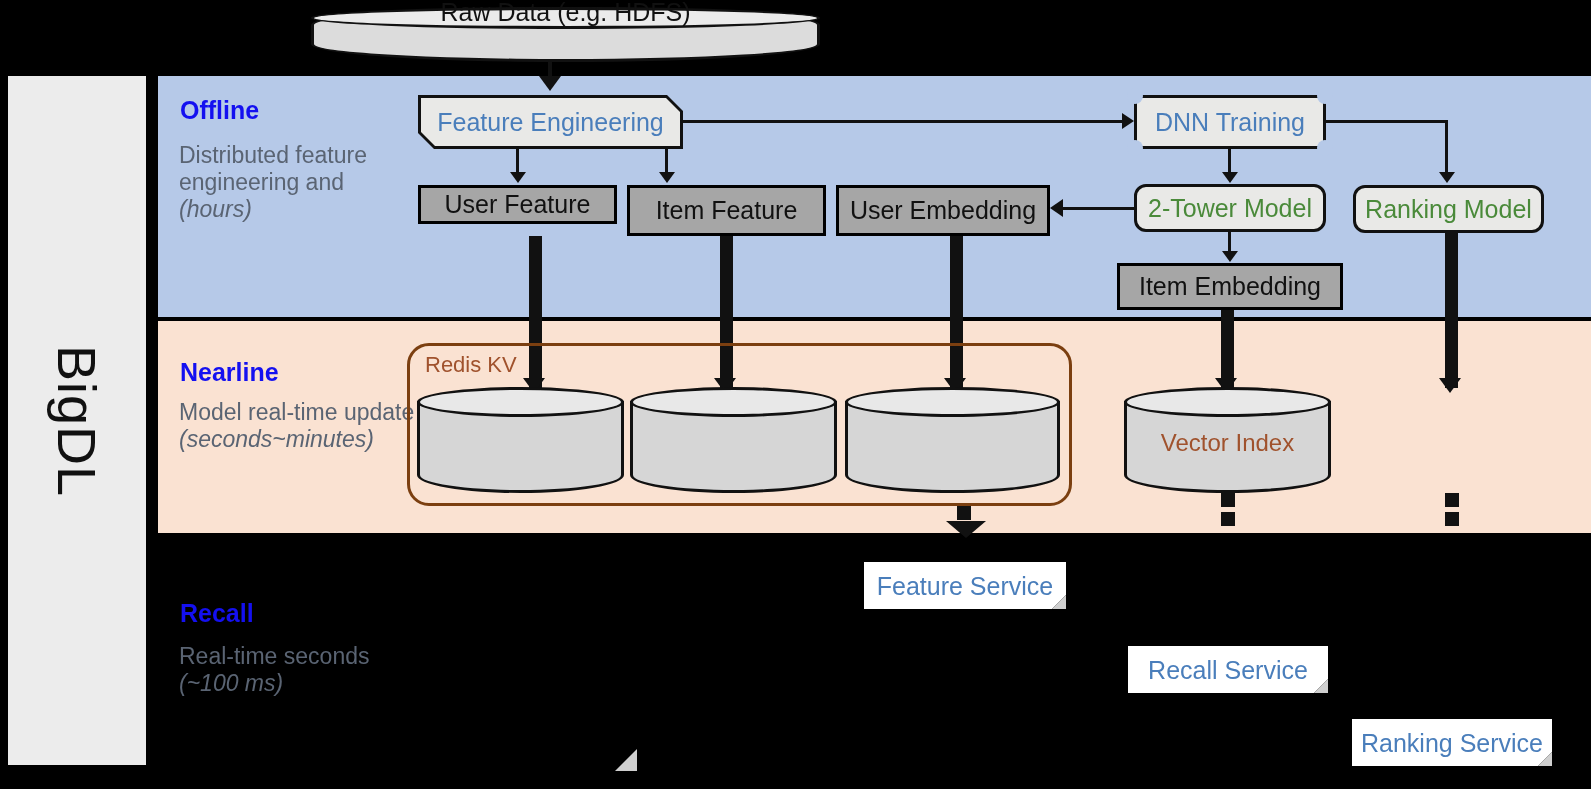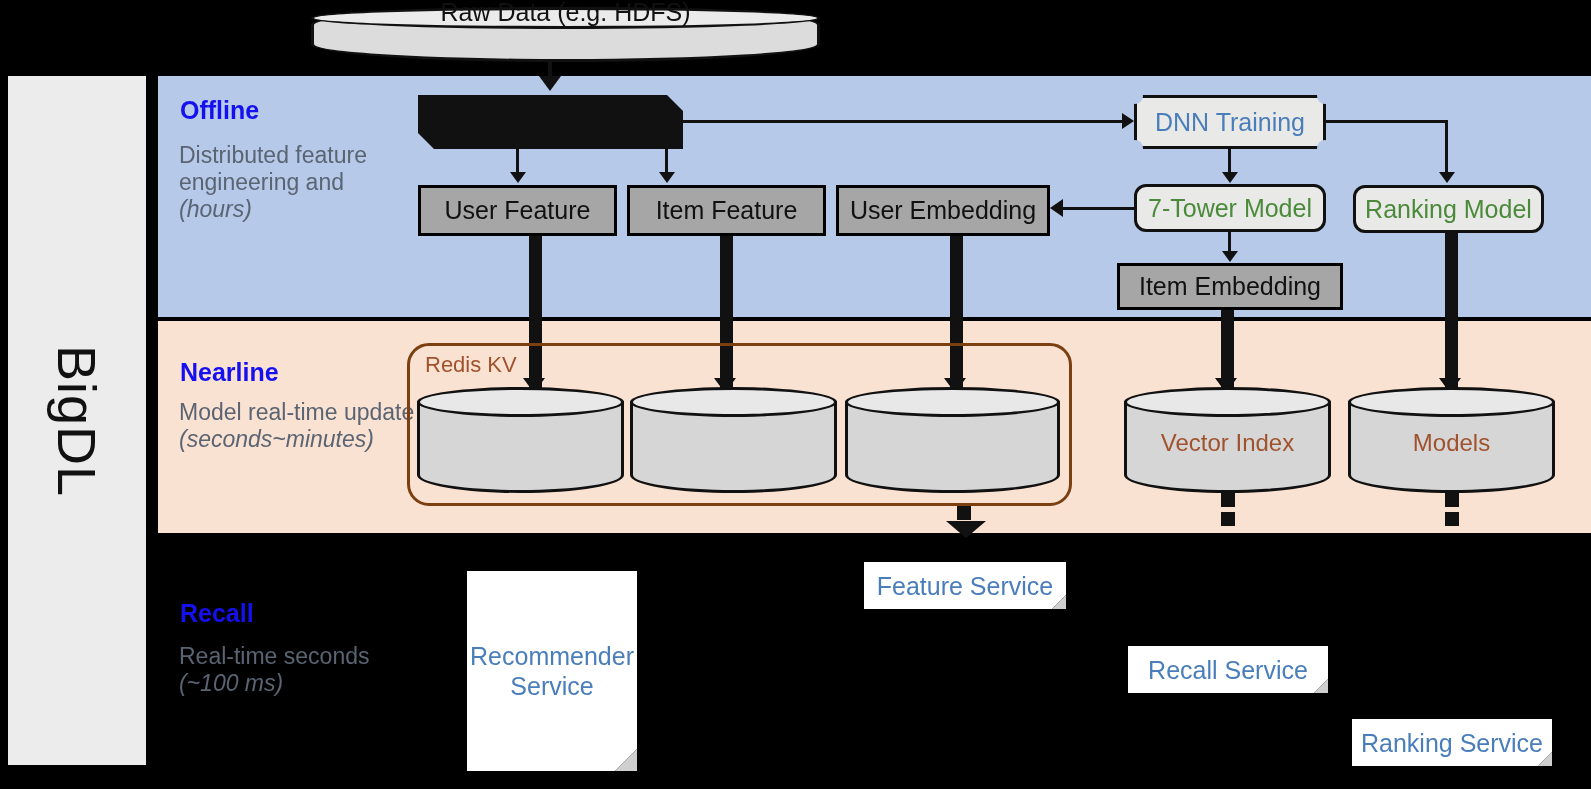--- a/index.html
+++ b/index.html
@@ -64,21 +64,21 @@
     left:1134px;top:95px;width:192px;height:54px;background:#111;
     border-radius:4px;
   }
   #dnn-inner{
     left:1137px;top:98px;width:186px;height:48px;background:#e9e9e7;
     display:flex;align-items:center;justify-content:center;
     font-size:25px;color:#4a7ebb;border-radius:3px;
   }
   .notch{position:absolute;background:#b6c9e8;border-radius:50%;}
 
-  #user-feature{left:418px;top:185px;width:199px;height:51px;}
+  #user-feature{left:418px;top:185px;width:199px;height:39px;}
   #item-feature{left:627px;top:185px;width:199px;height:51px;}
   #user-embedding{left:836px;top:185px;width:214px;height:51px;}
   #item-embedding{left:1117px;top:263px;width:226px;height:47px;}
 
   #two-tower{left:1134px;top:184px;width:192px;height:48px;}
   #ranking-model{left:1353px;top:185px;width:191px;height:48px;}
 
   
   #redis-box{
     left:407px;top:343px;width:665px;height:163px;
@@ -190,20 +190,23 @@
   <div class="cyl abs" id="raw-data">
     <div class="body"></div>
     <div class="top"></div>
     <div class="lbl">Raw Data (e.g. HDFS)</div>
   </div>
 
   <div class="ln abs" style="left:548px;top:60px;width:4px;height:20px;"></div>
   <div class="arrowdown abs" style="left:539px;top:76px;"></div>
 
   <div class="abs" id="fe-outline"></div>
+  <div class="abs" id="fe-inner">
+    <span>Feature Engineering</span>
+  </div>
 
   <div class="ln abs" style="left:683px;top:120px;width:441px;height:3px;"></div>
   <div class="arrowright abs" style="left:1122px;top:113px;"></div>
 
   <div class="abs" id="dnn-outline"></div>
   <div class="abs" id="dnn-inner">
     <span>DNN Training</span>
   </div>
   <div class="notch abs" style="left:1127px;top:88px;width:16px;height:16px;"></div>
   <div class="notch abs" style="left:1317px;top:88px;width:16px;height:16px;"></div>
@@ -230,21 +233,21 @@
     <span>Item Feature</span>
   </div>
   <div class="gray-box abs" id="item-embedding">
     <span>Item Embedding</span>
   </div>
   <div class="gray-box abs" id="user-embedding">
     <span>User Embedding</span>
   </div>
 
   <div class="model-box abs" id="two-tower">
-    <span>7-Tower Model</span>
+    <span>2-Tower Model</span>
   </div>
   <div class="model-box abs" id="ranking-model">
     <span>Ranking Model</span>
   </div>
 
   <div class="ln abs" style="left:1063px;top:207px;width:71px;height:3px;"></div>
   <div class="arrowleft abs" style="left:1050px;top:199px;"></div>
 
   <div class="ln abs" style="left:1228px;top:232px;width:3px;height:22px;"></div>
   <div class="arrowdown sm abs" style="left:1222px;top:251px;"></div>
@@ -280,38 +283,30 @@
   <div class="cyl abs" id="cyl-emb">
     <div class="body"></div>
     <div class="top"></div>
     <div class="lbl"></div>
   </div>
   <div class="cyl abs" id="cyl-vector">
     <div class="body"></div>
     <div class="top"></div>
     <div class="lbl">Vector Index</div>
   </div>
-  <div class="cyl abs" id="cyl-models">
-    <div class="body"></div>
-    <div class="top"></div>
-    <div class="lbl">Models</div>
-  </div>
 
   <div class="sq abs" style="left:957px;top:506px;"></div>
   <div class="arrowdown abs" style="left:946px;top:521px;border-left-width:20px;border-right-width:20px;border-top-width:17px;"></div>
 
   <div class="sq abs" style="left:1221px;top:493px;"></div>
   <div class="sq abs" style="left:1221px;top:512px;"></div>
 
   <div class="sq abs" style="left:1445px;top:493px;"></div>
   <div class="sq abs" style="left:1445px;top:512px;"></div>
 
-  <div class="doc-box" id="recommender-service">
-    <span>Recommender Service</span>
-  </div>
   <div class="doc-fold abs" id="recommender-fold"></div>
 
   <div class="doc-box" id="feature-service">
     <span>Feature Service</span>
   </div>
   <div class="doc-fold abs" id="feature-service-fold"></div>
 
   <div class="doc-box" id="recall-service">
     <span>Recall Service</span>
   </div>

